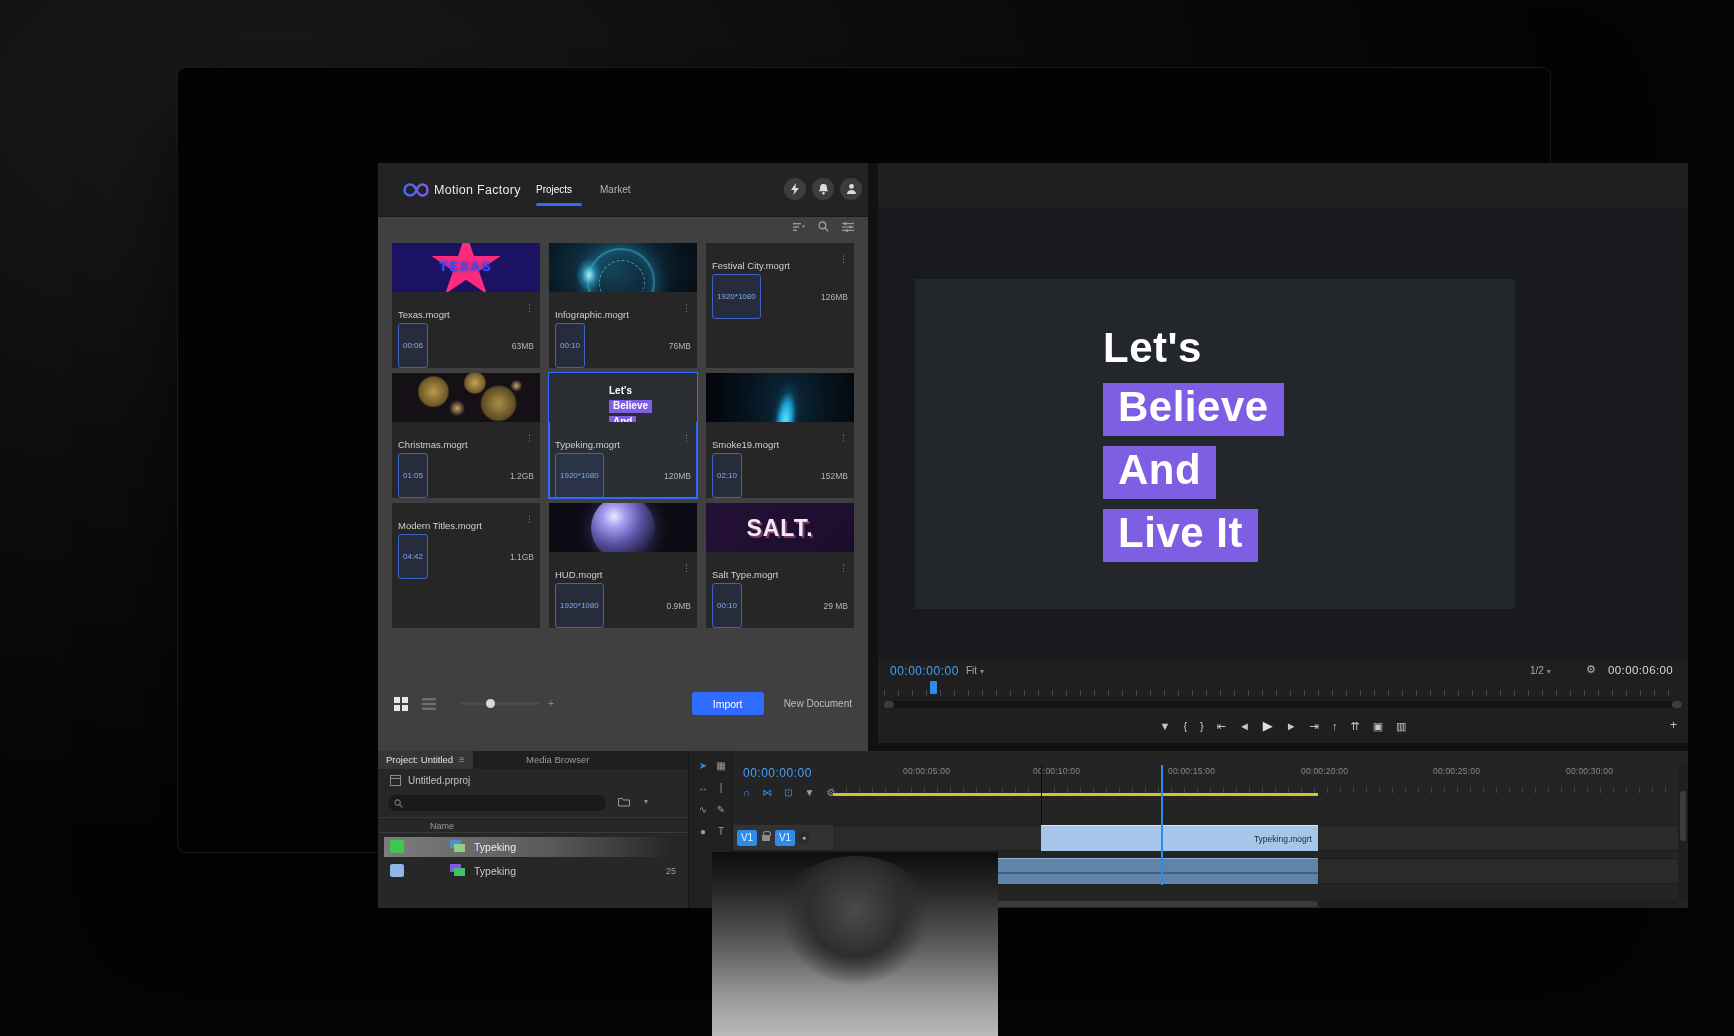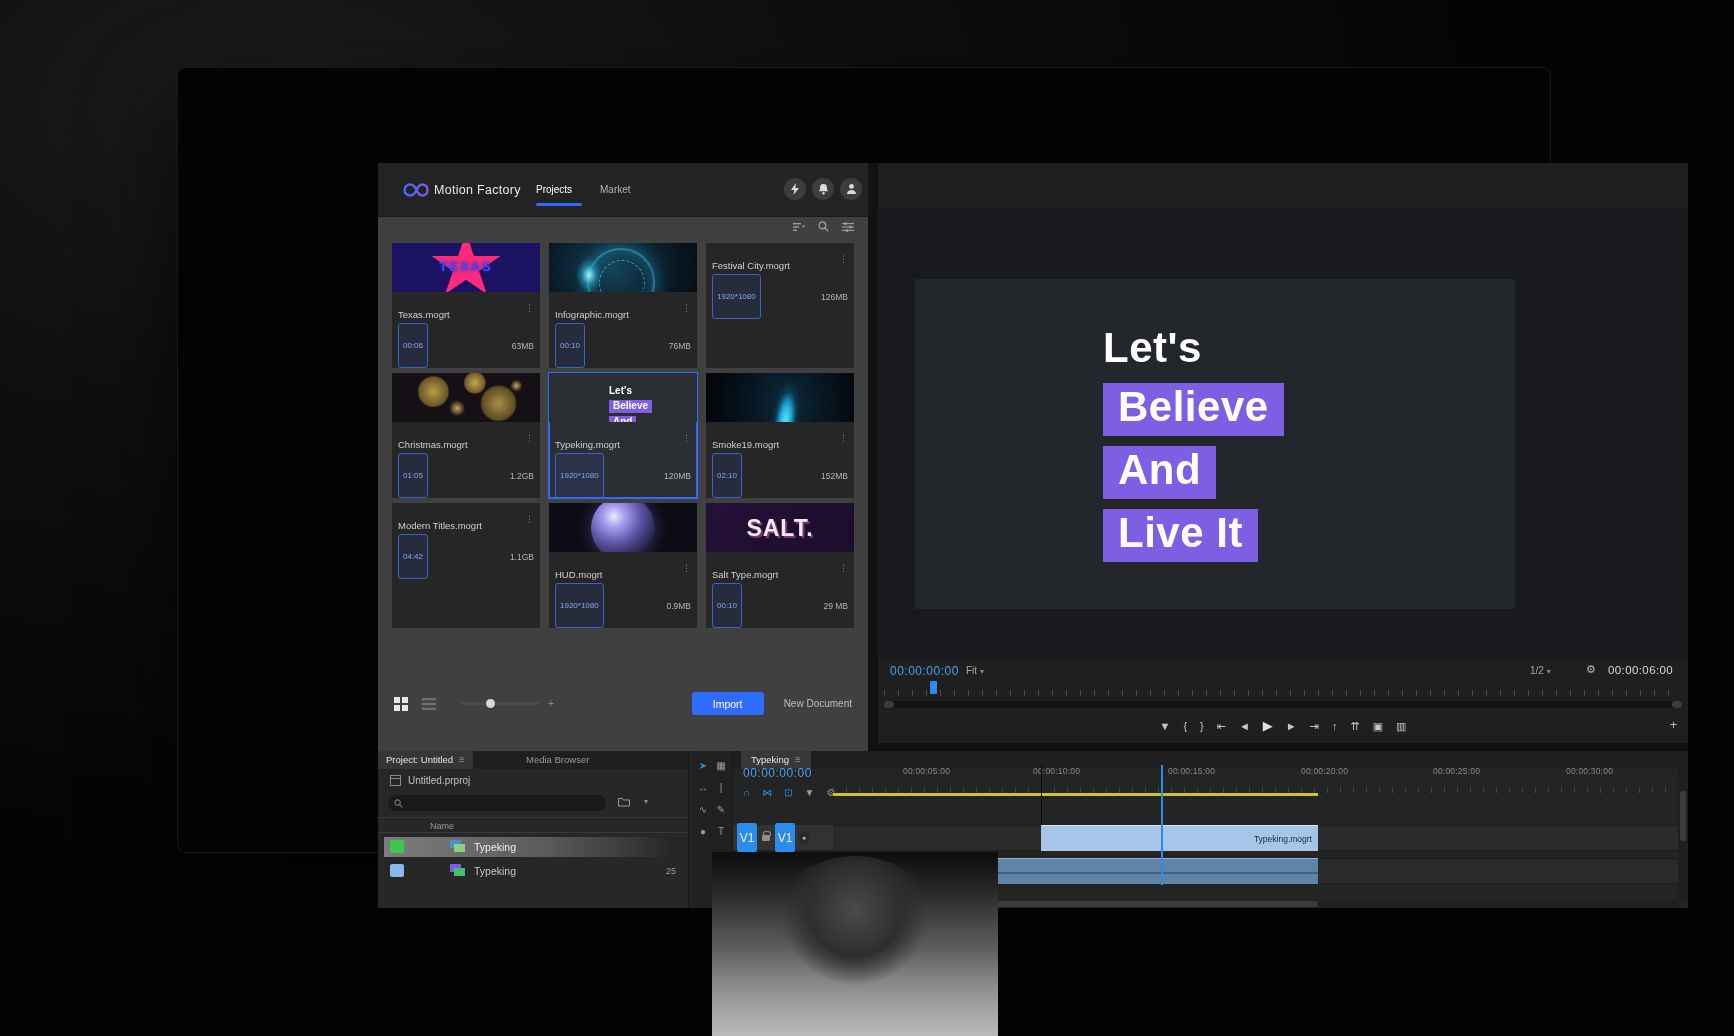--- a/index.html
+++ b/index.html
@@ -161,21 +161,21 @@
   .tl-icons{position:absolute;left:10px;top:36px;display:flex;gap:12px;}
   .tl-ic{font-size:10px;line-height:12px;color:#9a9a9a;}
   .tl-ic.blue{color:#2d8ceb;}
   .ruler-label{position:absolute;top:15px;font-size:8.5px;color:#8a8a8a;letter-spacing:.2px;}
   .ticks{position:absolute;left:100px;top:31px;width:845px;height:11px;opacity:.6;
     background:repeating-linear-gradient(90deg,#5a5a5a 0 1px,transparent 1px 13px);background-size:100% 6px;background-position:0 100%;background-repeat:no-repeat;}
   .workbar{position:absolute;left:100px;top:42px;width:485px;height:3px;background:#cfc52e;}
   .lane{position:absolute;left:100px;width:845px;height:26px;background:#2a2a2a;border-top:1px solid #1d1d1d;border-bottom:1px solid #1d1d1d;}
   .thead{position:absolute;left:0;width:100px;height:26px;background:#323232;border-bottom:1px solid #1d1d1d;
     display:flex;align-items:center;gap:3px;padding-left:4px;}
-  .tk{width:20px;height:29px;background:#2d8ceb;border-radius:2px;color:#eaf4ff;font-size:12px;
+  .tk{width:20px;height:16px;background:#2d8ceb;border-radius:2px;color:#eaf4ff;font-size:10px;
     display:flex;align-items:center;justify-content:center;text-align:right;}
   .tk-gap{width:20px;height:16px;}
   .ms{width:12px;height:12px;border-radius:50%;background:#2a2a2a;color:#b0b0b0;font-size:7px;
     display:flex;align-items:center;justify-content:center;}
   .mini-lock{position:relative;width:8px;height:6px;background:#8f8f8f;border-radius:1px;margin:0 2px;}
   .mini-lock::before{content:"";position:absolute;left:1px;top:-4px;width:6px;height:4px;border:1px solid #8f8f8f;
     border-bottom:none;border-radius:3px 3px 0 0;}
   .clip-v{position:absolute;left:308px;top:74px;width:277px;height:26px;background:#a7c5e8;border-top:1px solid #d3e4f5;
     display:flex;align-items:center;justify-content:flex-end;padding-right:6px;}
   .clip-v span{font-size:8.5px;color:#16283c;}
@@ -504,23 +504,20 @@
     <span class="tool" style="left:25px;top:8px">▦</span>
     <span class="tool" style="left:7px;top:30px">↔</span>
     <span class="tool" style="left:25px;top:30px">|</span>
     <span class="tool" style="left:7px;top:52px">∿</span>
     <span class="tool" style="left:25px;top:52px">✎</span>
     <span class="tool" style="left:7px;top:74px">●</span>
     <span class="tool" style="left:25px;top:74px">T</span>
   </div>
 
   <div class="tl">
-    <div class="tl-tabrow">
-      <span class="tl-tab"><span>Typeking</span><span class="panel-menu">≡</span></span>
-    </div>
     <span class="tl-tc">00:00:00:00</span>
     <div class="tl-icons">
       <span class="tl-ic blue">∩</span>
       <span class="tl-ic blue">⋈</span>
       <span class="tl-ic blue">⊡</span>
       <span class="tl-ic">▼</span>
       <span class="tl-ic">⚙</span>
     </div>
 
     <span class="ruler-label" style="left:170px">00:00:05:00</span>

